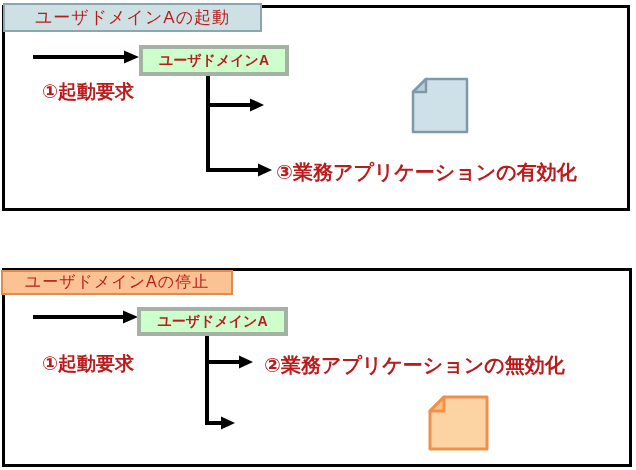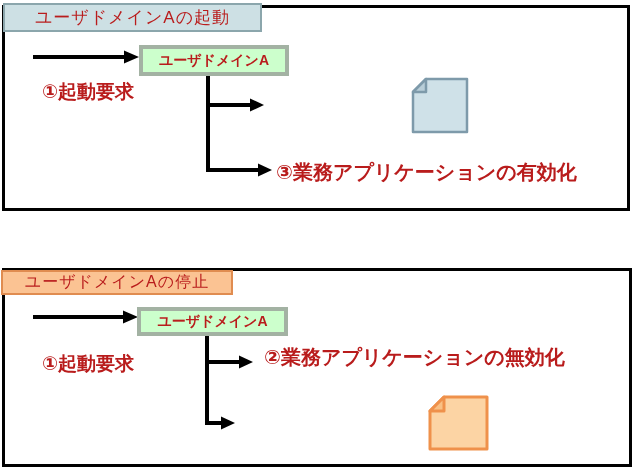--- a/index.html
+++ b/index.html
@@ -71,15 +71,15 @@
   <div class="domain-box" style="left: 139px; top: 45px; width: 142px; height: 23px; background: rgb(204, 255, 204); border-color: rgb(163, 178, 163);">
     <span>ユーザドメインA</span>
   </div>
   <div class="req-label" style="left:42px;top:79px;">①起動要求</div>
   <div class="step-text" style="left:276px;top:159px;">③業務アプリケーションの有効化</div>
 
   <div class="domain-box" style="left: 137px; top: 307px; width: 143px; height: 21px; background: rgb(204, 255, 204); border-color: rgb(163, 178, 163);">
     <span>ユーザドメインA</span>
   </div>
   <div class="req-label" style="left:42px;top:351px;">①起動要求</div>
-  <div class="step-text" style="left:264px;top:344px;">②業務アプリケーションの無効化</div>
+  <div class="step-text" style="left:264px;top:352px;">②業務アプリケーションの無効化</div>
 
 </div>
 
 </body></html>

